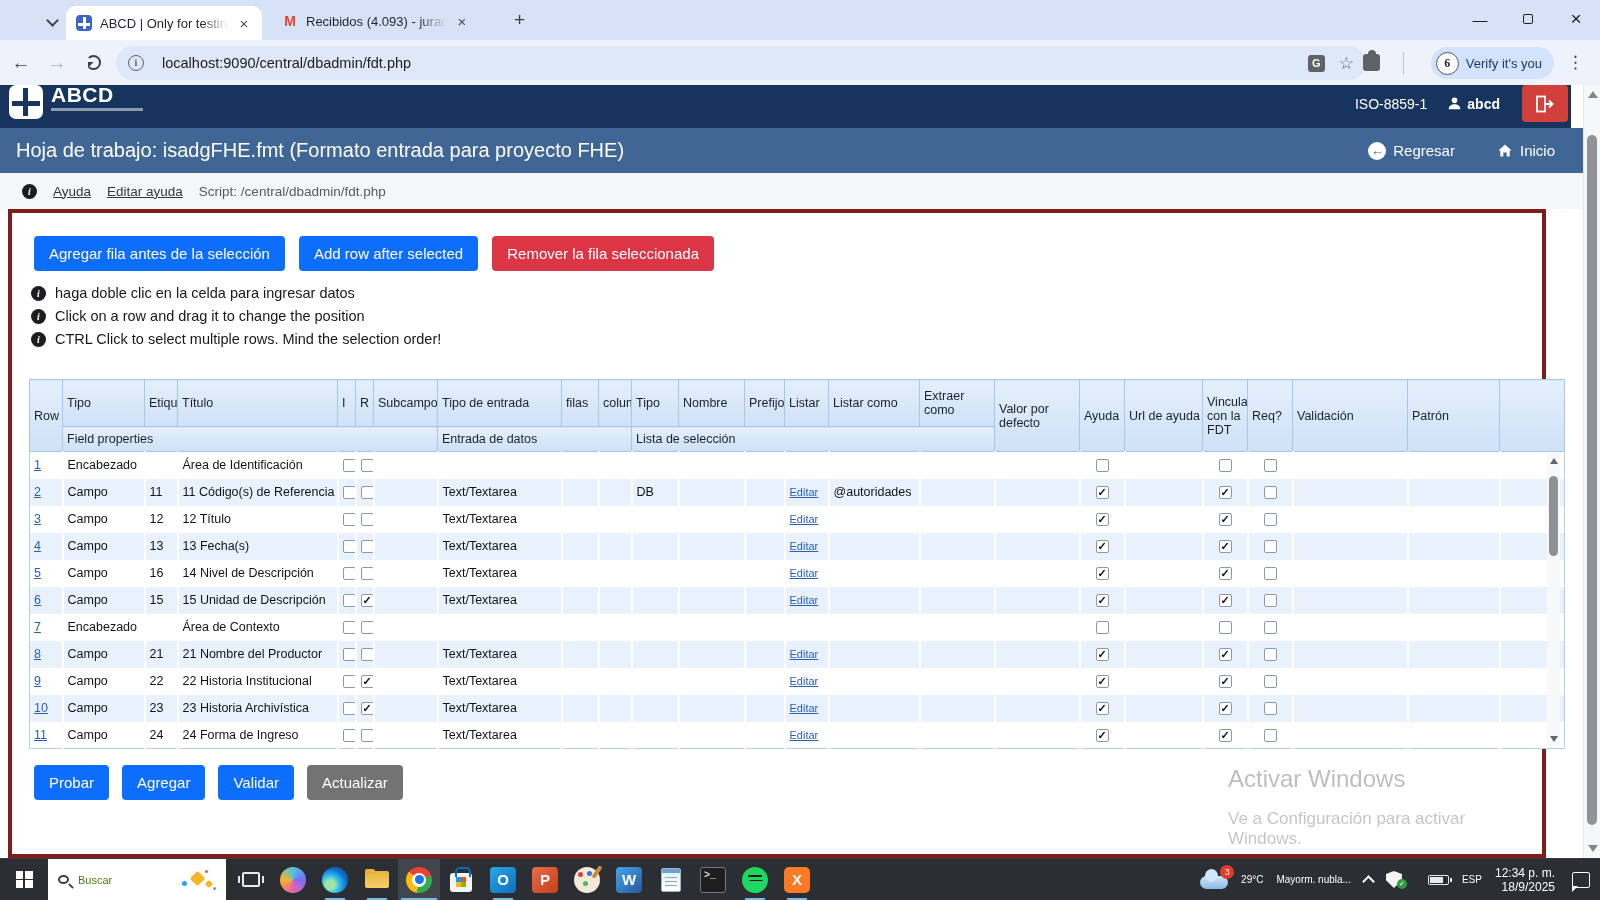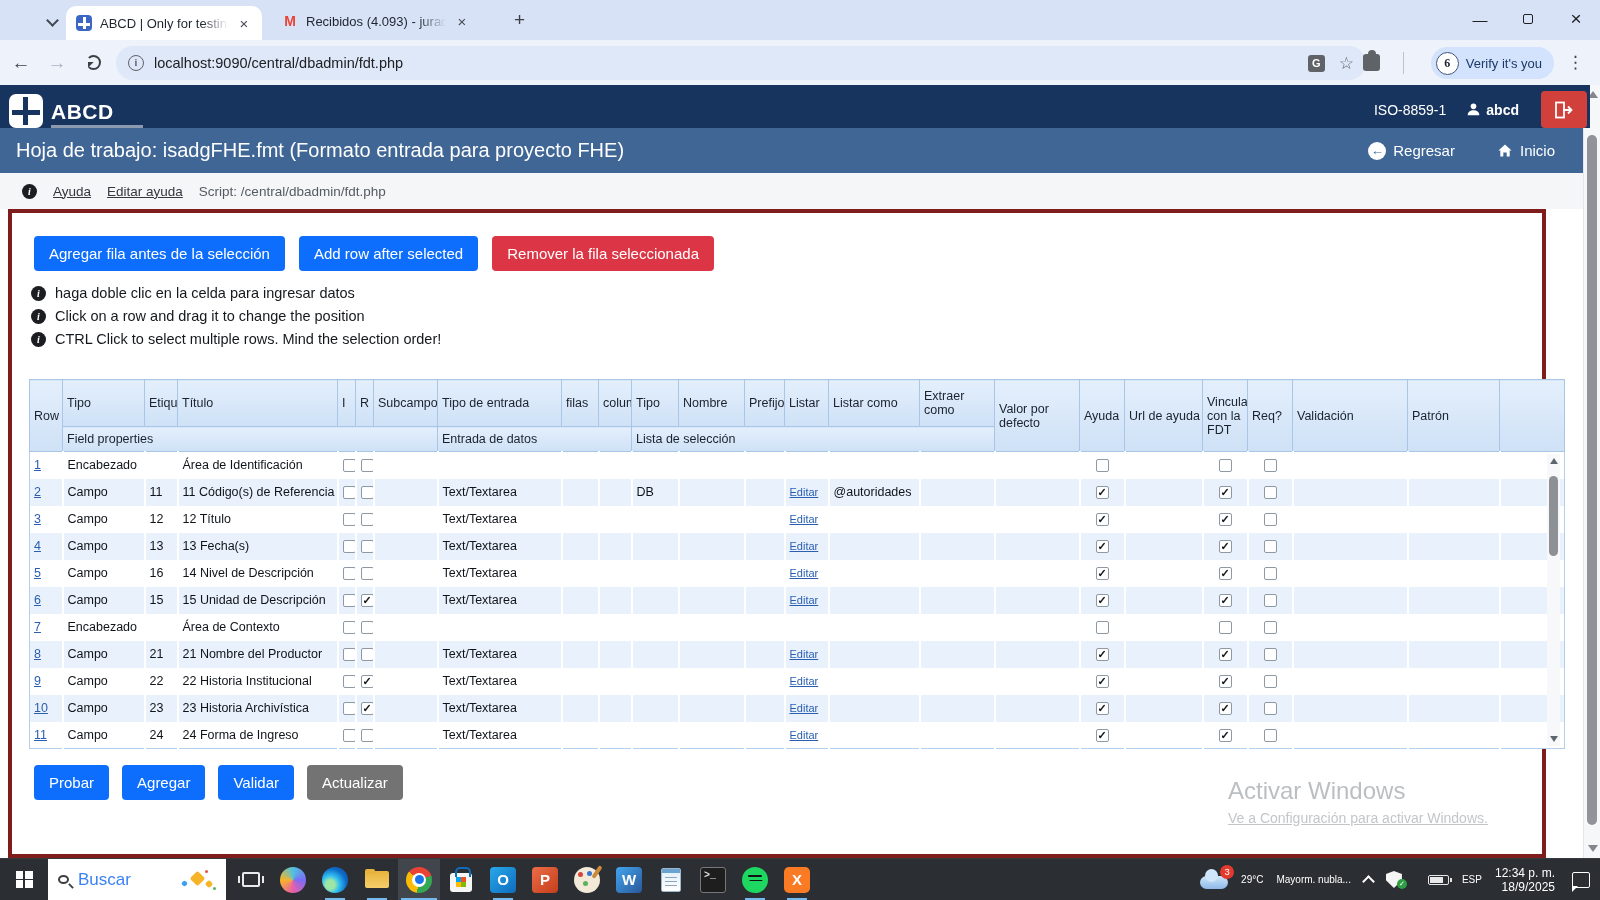--- a/index.html
+++ b/index.html
@@ -24,40 +24,40 @@
   .win-btn { width:48px; height:38px; display:flex; align-items:center; justify-content:center; color:#202124; cursor:pointer; font-size:15px; }
   .win-max { width:10px; height:10px; border:1.5px solid #202124; border-radius:2px; }
 
   .toolbar { position:absolute; left:0; top:40px; right:0; height:45px; background:#eef2fb; display:flex; align-items:center; }
   .nav-ico { width:30px; text-align:center; font-size:19px; color:#3c4043; cursor:pointer; margin-left:6px; }
   .nav-ico.disabled { color:#aab2c0; }
   .reload-ico { width:15px; height:15px; border:2px solid #3c4043; border-radius:50%; border-left-color:transparent; position:relative; margin:0 10px 0 14px; cursor:pointer; }
   .reload-ico::after { content:""; position:absolute; left:-4px; top:1px; border:4px solid transparent; border-right-color:#3c4043; transform:rotate(45deg); }
   .omnibox { position:absolute; left:116px; top:46px; width:1250px; height:34px; background:#dee8f8; border-radius:17px; display:flex; align-items:center; padding:0 12px; }
   .info-outline { width:16px; height:16px; border:1.5px solid #5f6368; border-radius:50%; color:#5f6368; font-size:10px; font-weight:bold; text-align:center; line-height:13px; font-family:"Liberation Serif",serif; cursor:pointer; }
-  .url-text { margin-left:10px; font-size:14.5px; color:#202124; flex:1; }
+  .url-text { margin-left:18px; font-size:14.5px; color:#202124; flex:1; }
   .translate-ico { width:17px; height:17px; background:#5f6368; border-radius:3px; color:#fff; font-size:11px; font-weight:bold; text-align:center; line-height:17px; margin-right:14px; cursor:pointer; }
   .star-ico { font-size:17px; color:#5f6368; cursor:pointer; }
   .ext-ico { position:absolute; right:220px; top:54px; width:17px; height:17px; background:#5f6368; border-radius:3px; cursor:pointer; }
   .ext-ico::before { content:""; position:absolute; left:4.5px; top:-4px; width:8px; height:8px; background:#5f6368; border-radius:50%; }
   .toolbar-sep { position:absolute; right:196px; top:52px; width:1px; height:22px; background:#b9c3d4; }
   .profile-chip { position:absolute; right:46px; top:47px; height:32px; background:#d3e3fd; border-radius:16px; display:flex; align-items:center; gap:7px; padding:0 12px 0 5px; cursor:pointer; }
   .avatar { width:23px; height:23px; border-radius:50%; background:#fff; border:1.5px solid #41547a; color:#1f2430; font-size:12px; font-weight:bold; text-align:center; line-height:21px; font-family:"Liberation Serif",serif; }
   .profile-label { font-size:13px; color:#1b3a67; }
   .kebab { position:absolute; right:16px; top:52px; font-size:17px; color:#3c4043; cursor:pointer; }
 
   
   .page-scrollbar { position:absolute; right:0; top:85px; width:17px; bottom:42px; background:#f6f7f9; border-left:1px solid #e4e6ea; }
   .psb-arrow { position:absolute; left:4px; width:0; height:0; border-left:5px solid transparent; border-right:5px solid transparent; }
   .psb-up { top:6px; border-bottom:7px solid #83878d; }
   .psb-down { bottom:6px; border-top:7px solid #83878d; }
   .psb-thumb { position:absolute; left:3px; width:10px; top:50px; height:690px; background:#909499; border-radius:5px; }
 
   
-  .navbar { position:absolute; left:0; top:85px; right:10px; height:43px; background:#17345f; display:flex; align-items:flex-end; color:#fff; }
+  .navbar { position:absolute; left:0; top:85px; right:29px; height:43px; background:#17345f; display:flex; align-items:flex-start; color:#fff; }
   .logo-box { width:34px; height:34px; background:#fff; border-radius:7px; margin-left:9px; position:relative; }
   .logo-box::before { content:""; position:absolute; left:14px; top:3px; width:5px; height:28px; background:#17345f; }
   .logo-box::after { content:""; position:absolute; left:3px; top:16px; width:28px; height:5px; background:#17345f; }
   .logo-text { margin-left:8px; }
   .logo-abcd { font-size:21px; font-weight:bold; letter-spacing:.5px; line-height:20px; }
   .logo-tagline { width:92px; height:3px; background:rgba(255,255,255,.5); margin-top:3px; }
   .nav-right { margin-left:auto; display:flex; align-items:center; gap:20px; font-size:14px; }
   .user-chip { display:flex; align-items:center; gap:5px; }
   .logout-btn { width:46px; height:37px; background:#d2403c; border-radius:4px; margin:0 3px 0 2px; display:flex; align-items:center; justify-content:center; cursor:pointer; }
 
@@ -97,33 +97,33 @@
   .cb.checked::after { content:"✓"; font-weight:bold; }
   td.center { text-align:center; }
 
   .inner-sb { position:absolute; right:4px; top:75px; bottom:3px; width:13px; background:#f7f8f9; }
   .isb-arrow { position:absolute; left:2.5px; width:0; height:0; border-left:4px solid transparent; border-right:4px solid transparent; }
   .isb-up { top:4px; border-bottom:6px solid #5f666e; }
   .isb-down { bottom:4px; border-top:6px solid #5f666e; }
   .isb-thumb { position:absolute; left:2px; width:9px; top:22px; height:80px; background:#8d9196; border-radius:5px; }
 
   .bottom-actions { position:absolute; left:22px; top:552px; display:flex; gap:13px; }
-  .watermark { position:absolute; left:1216px; top:564px; color:#bcbfc2; }
+  .watermark { position:absolute; left:1216px; top:552px; color:#bcbfc2; }
   .wm1 { font-size:24px; }
-  .wm2 { font-size:14px; margin-top:5px; color:#c3c6c9;text-decoration:underline; }
+  .wm2 { font-size:17px; margin-top:16px; color:#c3c6c9; }
 
   
   .taskbar { position:absolute; left:0; right:0; bottom:0; height:42px; background:#2b2e33; display:flex; align-items:stretch; border-top:1px solid rgba(255,255,255,.06); }
   .tb-start { width:48px; display:flex; align-items:center; justify-content:center; cursor:pointer; }
   .win-logo { width:17px; height:17px; display:grid; grid-template-columns:1fr 1fr; grid-template-rows:1fr 1fr; gap:1.5px; }
   .win-logo span { background:#fff; }
   .tb-search { width:178px; background:#fff; display:flex; align-items:center; padding:0 10px; gap:9px; cursor:text; }
   .mag { width:9px; height:9px; border:2px solid #3c4043; border-radius:50%; position:relative; flex:0 0 11px; }
   .mag::after { content:""; position:absolute; left:8px; top:8px; width:6px; height:2px; background:#3c4043; transform:rotate(45deg); }
-  .tb-search-text { font-size:17px; color:#3b82f6; flex:1; }
+  .tb-search-text { font-size:11px; color:#4d7c0f; flex:1; }
   .sparkles { position:relative; width:36px; height:24px; flex:0 0 36px;}
   .spark { position:absolute; transform:rotate(45deg); border-radius:2px; }
   .sp1 { width:11px; height:11px; background:#f6b429; left:12px; top:5px; }
   .sp2 { width:6px; height:6px; background:#f6b429; left:26px; top:13px; }
   .sp3 { width:5px; height:5px; background:#3aa0f3; left:2px; top:13px; }
   .sp-dot-r { position:absolute; width:3px; height:3px; border-radius:50%; background:#e5543f; left:25px; top:2px; }
   .sp-dot-g { position:absolute; width:3px; height:3px; border-radius:50%; background:#58b35c; left:33px; top:19px; }
   .tb-apps { display:flex; align-items:stretch; margin-left:4px; }
   .app-tile { width:42px; display:flex; align-items:center; justify-content:center; position:relative; cursor:pointer; }
   .app-tile.active { background:#41464c; }

